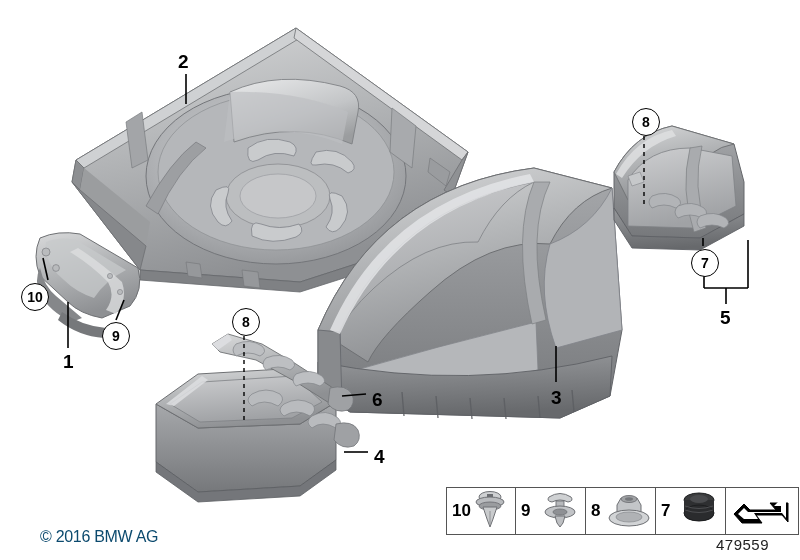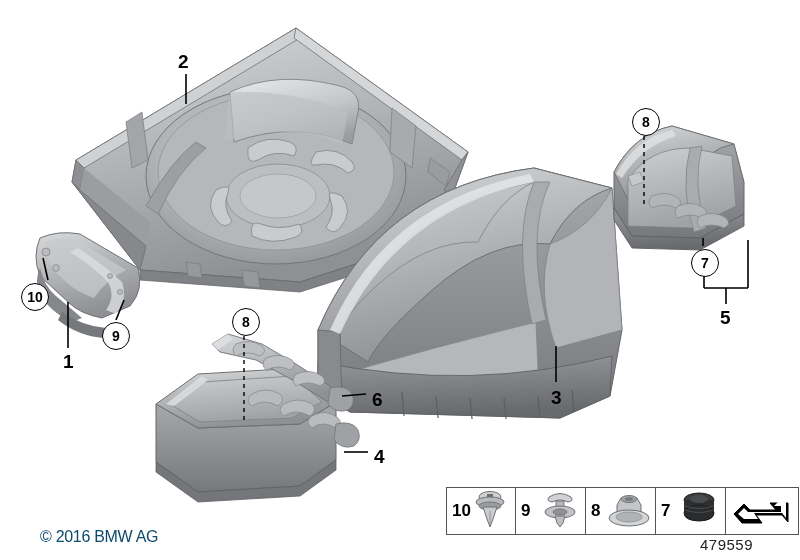--- a/index.html
+++ b/index.html
@@ -7,21 +7,21 @@
        font-family:"Liberation Sans",sans-serif;}
   #stage{position:absolute;left:0;top:0;width:800px;height:560px;}
   svg.layer{position:absolute;left:0;top:0;width:800px;height:560px;}
   .callnum{position:absolute;font-weight:bold;font-size:19px;color:#000;
            font-family:"Liberation Sans",sans-serif;line-height:1;}
   .circlecall{position:absolute;width:26px;height:26px;border:1.6px solid #000;
               border-radius:50%;background:#fff;display:flex;align-items:center;
               justify-content:center;font-weight:bold;font-size:14px;color:#000;}
   .copyright{position:absolute;left:8px;top:528px;font-size:16px;font-weight:normal;
              color:#0c4a6e;letter-spacing:-0.3px;margin-left:32px;}
-  .partno{position:absolute;left:700px;top:536px;font-size:15px;color:#222;
+  .partno{position:absolute;left:716px;top:536px;font-size:15px;color:#222;
           letter-spacing:0.5px;}
   #legend{position:absolute;left:446px;top:487px;height:46px;border:1.3px solid #555;
           display:flex;background:#fff;}
   .lcell{border-right:1.3px solid #555;position:relative;display:flex;
          align-items:center;justify-content:flex-start;box-sizing:border-box;}
   .lcell:last-child{border-right:none;}
   .lnum{font-weight:bold;font-size:17px;color:#000;margin-left:5px;z-index:2;}
   .licon{position:absolute;right:4px;top:50%;transform:translateY(-50%);}
 </style>
 </head>

